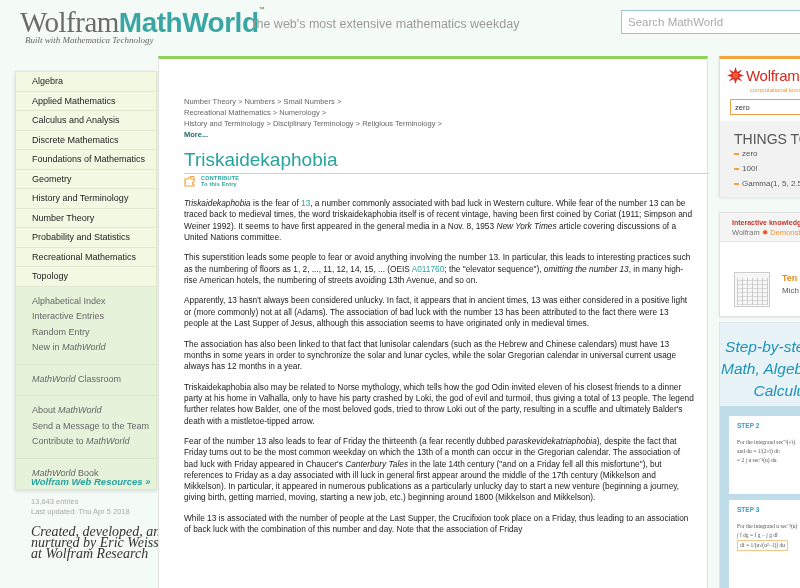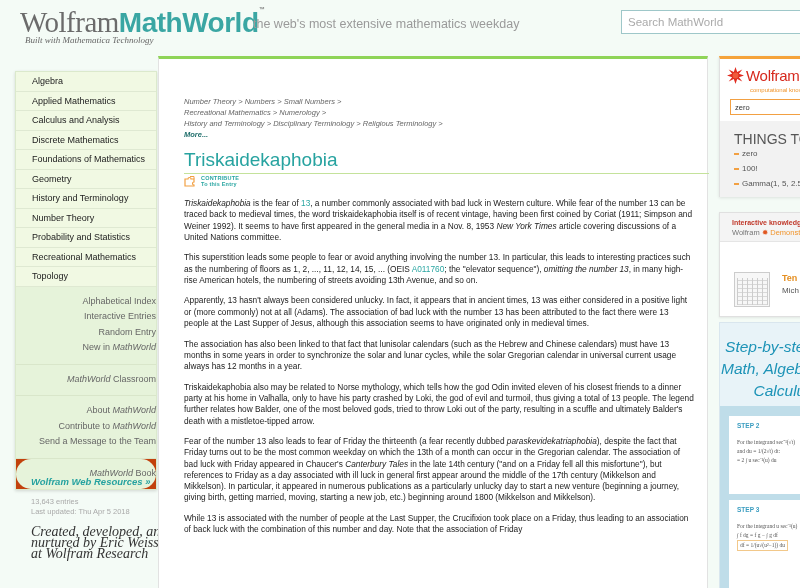--- a/index.html
+++ b/index.html
@@ -22,30 +22,30 @@
     position: absolute; left: 621px; top: 10px; width: 185px; height: 24px;
     border: 1px solid #9ec7c9; background: #fff; font-size: 11.5px; color: #999;
     padding: 0 0 0 6px; font-family: "Liberation Sans", sans-serif; outline: none;
   }
   .search-input::placeholder { color: #aaa; }
 
   
   .nav { position: absolute; left: 15px; top: 71px; width: 142px; background: #c2410c; border: 1px solid #dbe9cc; box-shadow: 0 1px 3px rgba(0,0,0,0.15); }
   .nav-topic { height: 19.5px; line-height: 19.5px; padding-left: 16px; font-size: 9px; color: #222; background: #f1f9e3; border-bottom: 1px solid #dfe9d2; cursor: pointer; }
   .nav-group { padding: 7px 0 8px 0; border-bottom: 1px solid #d9e6ca; background: #e6f3da; }
-  .nav-group:last-child { border-bottom: none; border-radius: 15px; }
-  .nav-link { display: block; height: 15.5px; line-height: 15.5px; padding-left: 16px; font-size: 9px; color: #666; cursor: pointer; text-align: right; }
+  .nav-group:last-child { border-bottom: none; }
+  .nav-link { display: block; height: 15.5px; line-height: 15.5px; padding-left: 16px; font-size: 9px; color: #666; cursor: pointer; }
   .nav-link i { font-style: italic; }
   .resources { position: absolute; left: 31px; top: 476px; font-size: 9.5px; font-weight: bold; color: #26a2a0; font-style: italic; }
   .entries { position: absolute; left: 31px; top: 497px; font-size: 7.5px; color: #aaa; line-height: 10px; }
   .credit { position: absolute; left: 31px; top: 526px; font-family: "Liberation Serif", serif; font-style: italic; font-size: 14px; color: #333; line-height: 11px; }
 
   
   .main { position: absolute; left: 158px; top: 56px; width: 550px; height: 540px; background: #fff; border-top: 3px solid #8fd458; border-left: 1px solid #e2e2e2; border-right: 1px solid #e2e2e2; }
-  .breadcrumbs { position: absolute; left: 25px; top: 37px; font-size: 7.5px; color: #666; line-height: 11px; font-style: italic; }
+  .breadcrumbs { position: absolute; left: 25px; top: 37px; font-size: 7.5px; color: #666; line-height: 11px; }
   .breadcrumbs .crumb { color: #666; cursor: pointer; }
   .more-link { display: block; font-weight: bold; color: #1f6e6b; cursor: pointer; }
   .title { position: absolute; left: 25px; top: 90px; font-size: 19px; color: #27a3a0; }
   .title-rule { position: absolute; left: 25px; top: 114px; width: 525px; border-top: 1px solid #c4e29b; }
   .contribute { position: absolute; left: 25px; top: 116px; display: flex; align-items: center; cursor: pointer; }
   .contribute-icon { width: 14px; height: 12px; margin-right: 3px; }
   .contribute-text { font-size: 5.5px; line-height: 6px; font-weight: bold; color: #2aa6a2; letter-spacing: 0.2px; }
 
   .article { position: absolute; left: 25px; top: 139px; width: 510px; font-size: 8.3px; line-height: 11.3px; color: #222; }
   .article p { margin-bottom: 9.2px; }
@@ -110,22 +110,22 @@
     <span class="nav-link">Alphabetical Index</span>
     <span class="nav-link">Interactive Entries</span>
     <span class="nav-link">Random Entry</span>
     <span class="nav-link"><span>New in </span><i>MathWorld</i></span>
   </div>
   <div class="nav-group">
     <span class="nav-link"><i>MathWorld</i><span> Classroom</span></span>
   </div>
   <div class="nav-group">
     <span class="nav-link"><span>About </span><i>MathWorld</i></span>
+    <span class="nav-link">Send a Message to the Team</span>
     <span class="nav-link"><span>Contribute to </span><i>MathWorld</i></span>
-    <span class="nav-link">Send a Message to the Team</span>
   </div>
   <div class="nav-group">
     <span class="nav-link"><i>MathWorld</i><span> Book</span></span>
   </div>
 </div>
 
 <div class="resources">Wolfram Web Resources »</div>
 <div class="entries">
   <div>13,643 entries</div>
   <div>Last updated: Thu Apr 5 2018</div>

